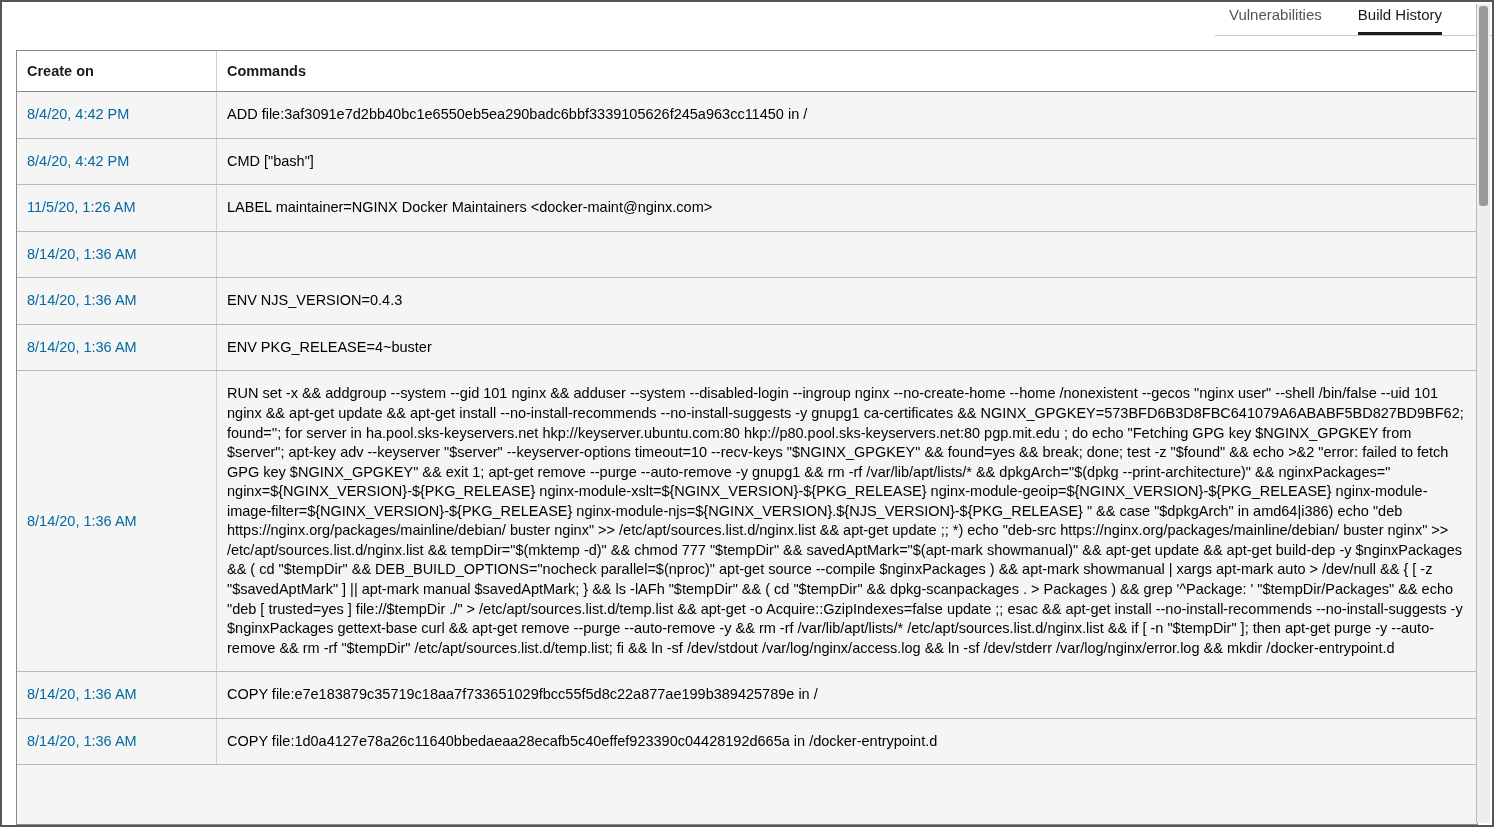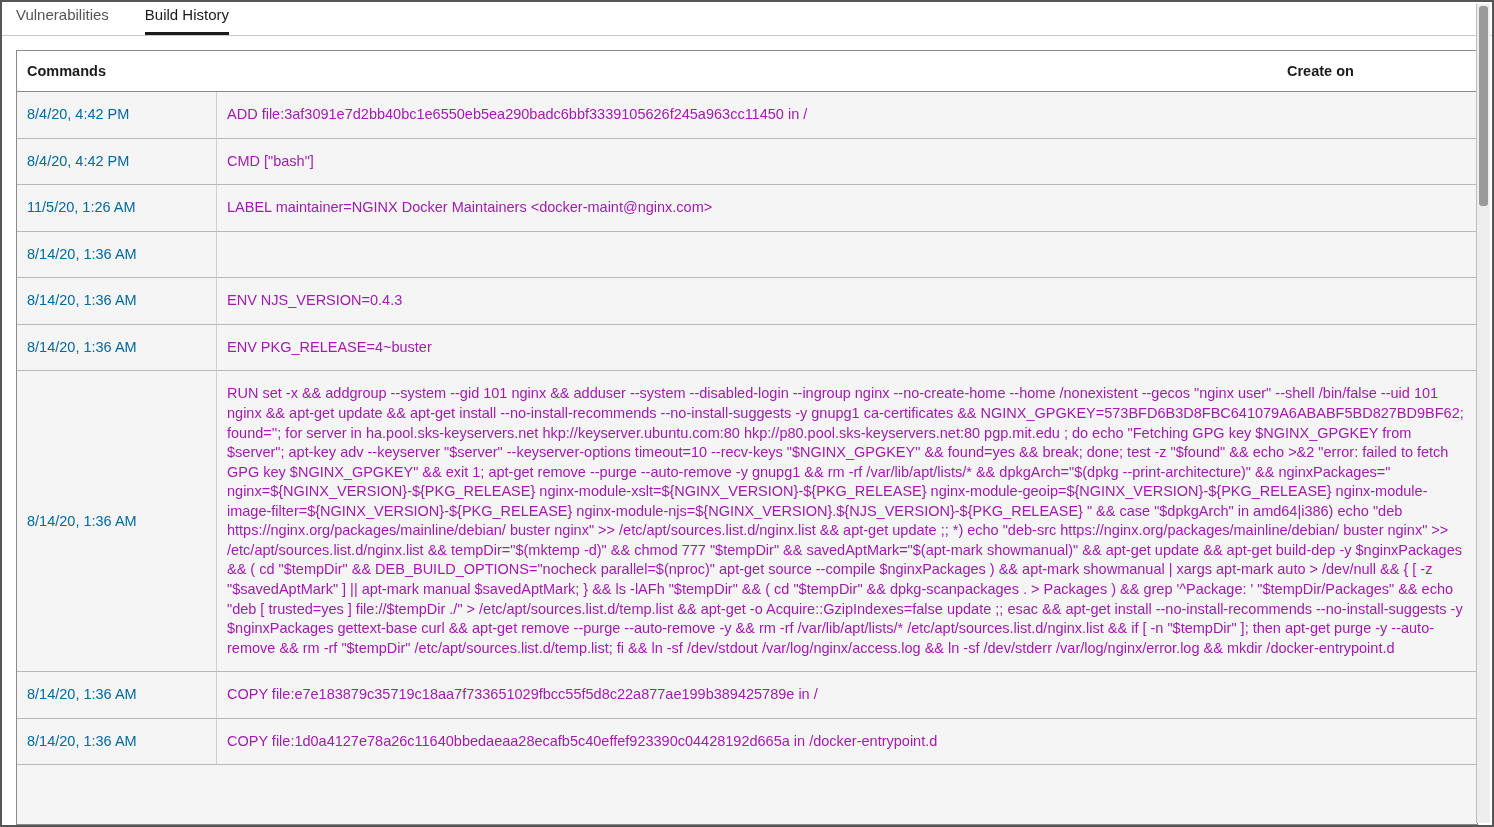--- a/index.html
+++ b/index.html
@@ -11,20 +11,21 @@
     color: #1b1b1b;
     overflow: hidden;
   }
   .frame {
     width: 1494px;
     height: 827px;
     border: 2px solid #565656;
     display: flex;
     flex-direction: column;
     position: relative;
+    align-items: flex-end;
   }
   .tabs {
     display: flex;
     align-items: flex-end;
     height: 34px;
     padding: 0 14px;
     border-bottom: 1px solid #c9c9c9;
     flex-shrink: 0;
   }
   .tab {
@@ -79,21 +80,21 @@
   }
   .td {
     padding: 13px 10px;
     font-size: 14.5px;
     line-height: 1.35;
     word-break: break-word;
     display: flex;
     align-items: center;
   }
   .td.col-date { width: 200px; color: #0369a1; }
-  .td.col-cmd  { flex: 1; color: #a21caf; align-items: flex-start; }
+  .td.col-cmd  { flex: 1; color: #000000; align-items: flex-start; }
   .td.col-cmd.long { align-items: flex-start; }
   
   .scrollbar-fake {
     position: absolute;
     right: 2px;
     top: 2px;
     bottom: 2px;
     width: 14px;
     background: #eee;
     border-left: 1px solid #bbb;
@@ -115,22 +116,22 @@
 
   <div class="tabs">
     <div class="tab">Vulnerabilities</div>
     <div class="tab active">Build History</div>
   </div>
 
   <div class="table-wrapper">
     <div class="table-inner">
 
       <div class="thead">
+        <div class="th col-date">Create on</div>
         <div class="th col-cmd">Commands</div>
-        <div class="th col-date">Create on</div>
       </div>
 
       <div class="tbody" id="tbody">
           <div class="row">
             <div class="td col-date">8/4/20, 4:42 PM</div>
             <div class="td col-cmd">ADD file:3af3091e7d2bb40bc1e6550eb5ea290badc6bbf3339105626f245a963cc11450 in /</div>
           </div>
           <div class="row">
             <div class="td col-date">8/4/20, 4:42 PM</div>
             <div class="td col-cmd">CMD ["bash"]</div>

